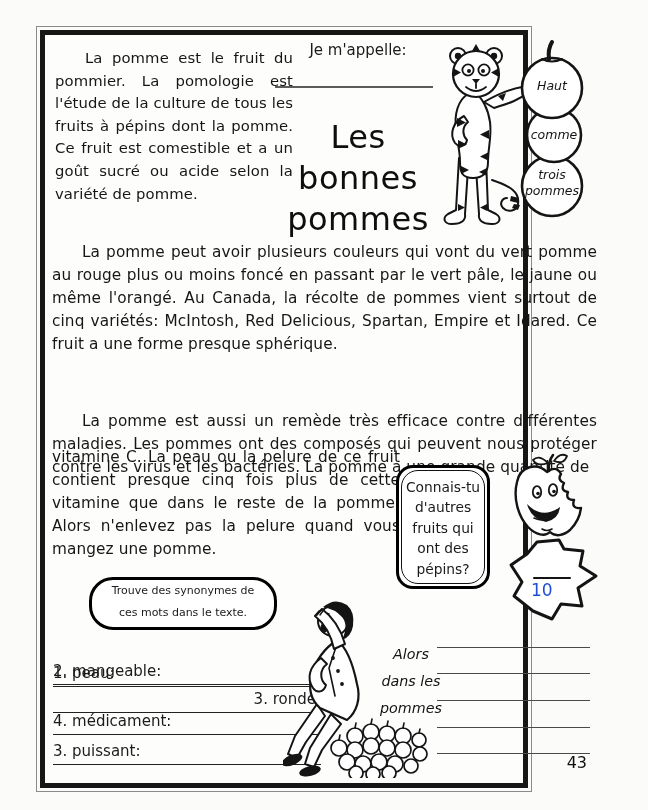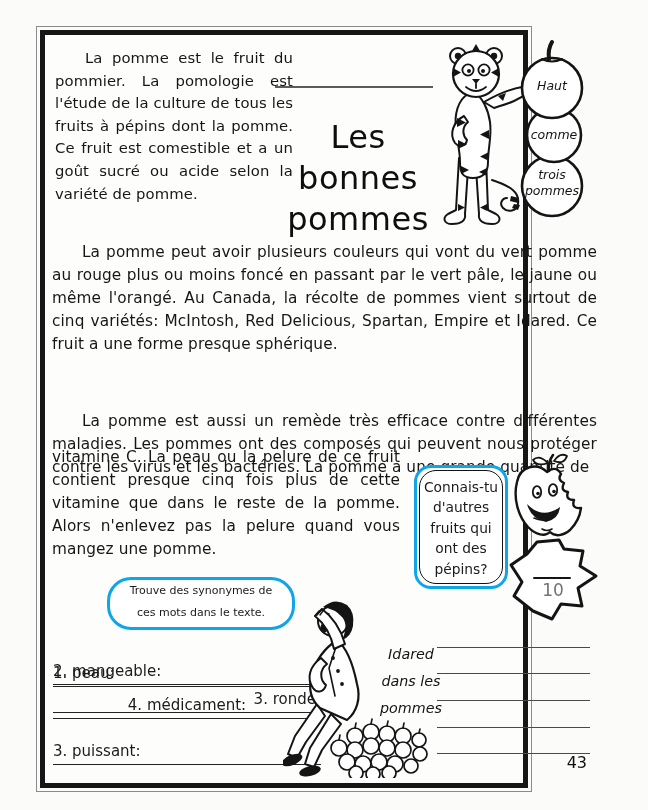--- a/index.html
+++ b/index.html
@@ -23,23 +23,22 @@
   .indent{text-indent:30px;}
   .p1{font-size:14.8px;line-height:22.6px;}
   .name-label{font-size:15px;text-align:center;}
   .name-line{border-top:2px solid #5c5c5c;height:0;}
   .title{
     font-size:32px;line-height:41px;text-align:center;color:#0e0e0e;
     letter-spacing:0.5px;
     margin-top:20px;
   }
   .bubble{
-    box-sizing:border-box;border:3px solid #0ea5e9;background:#fff;
+    box-sizing:border-box;border:3px solid #000000;background:#fff;
     position:absolute;
-    margin-left:18px;
   }
   .bubble .inner-line{
     position:absolute;inset:2px;border:1.4px solid #121212;
     border-radius:inherit;pointer-events:none;
   }
   .connais{border-radius:17px;}
   .connais-text{
     position:absolute;inset:0;padding-top:9px;text-align:center;
     font-size:13.8px;line-height:20.4px;
   }
@@ -58,35 +57,36 @@
   }
   .apple-label{
     position:absolute;text-align:center;font-size:12.5px;
     font-style:italic;line-height:15.5px;color:#141414;
   }
   .idiom-caption{
     font-size:14.3px;font-style:italic;line-height:27px;
     text-align:center;color:#141414;
   }
   .score-text{
-    position:absolute;text-align:center;font-size:17px;color:#737373;
+    position:absolute;text-align:left;font-size:17px;color:#1d4ed8;
   }
   .page-number{font-size:16px;text-align:right;color:#111;}
   svg{display:block;}
   .ink{stroke:#141414;fill:none;stroke-linecap:round;stroke-linejoin:round;}
   .ink-fill{stroke:#141414;fill:#fff;stroke-linecap:round;stroke-linejoin:round;}
   .solid{fill:#141414;stroke:none;}
 </style>
 </head>
 <body>
 
 <div class="abs frame">
 
   <div class="abs para p1 indent" style="left:10px;top:12px;width:238px;">La pomme est le fruit du pommier. La pomologie est l'étude de la culture de tous les fruits à pépins dont la pomme. Ce fruit est comestible et a un goût sucré ou acide selon la variété de pomme.</div>
 
+  <div class="abs name-label" style="left:228px;top:6px;width:170px;">Je m'appelle:</div>
   <div class="abs name-line" style="left:230px;top:51px;width:158px;"></div>
 
   <div class="abs title" style="left:232px;top:62px;width:162px;">
     <div>Les</div>
     <div>bonnes</div>
     <div>pommes</div>
   </div>
 
   <div class="abs" style="left:383px;top:3px;width:172px;height:198px;">
     <svg viewBox="0 0 172 198" width="172" height="198">
@@ -181,21 +181,21 @@
 
   <div class="abs syn-row" style="top:628px;">
     <span class="syn-label">1. peau:</span>
   </div>
   <div class="abs syn-row" style="top:626px;">
     <span class="syn-label">2. mangeable:</span>
   </div>
   <div class="abs syn-row" style="top:654px;text-align:right;">
     <span class="syn-label">3. ronde:</span>
   </div>
-  <div class="abs syn-row" style="top:660px;text-align:center;">
+  <div class="abs syn-row" style="top:676px;">
     <span class="syn-label">4. médicament:</span>
   </div>
   <div class="abs syn-row" style="top:706px;">
     <span class="syn-label">3. puissant:</span>
   </div>
 
   <div class="abs" style="left:238px;top:561px;width:152px;height:182px;">
     <svg viewBox="0 0 152 182" width="152" height="182">
 
       <path class="ink-fill" stroke-width="2" d="M34,108 L12,140 L5,158 L14,162 L23,146 L42,120 Z"></path>
@@ -241,21 +241,21 @@
           <circle cx="90" cy="178" r="7"></circle>
           <circle cx="106" cy="177" r="7"></circle>
       </g>
       <g class="ink" stroke-width="1.6">
         <path d="M72,132 l1,-5 M88,128 l1,-5 M104,130 l1,-5 M120,132 l1,-5 M56,144 l1,-5 M136,137 l1,-4"></path>
       </g>
     </svg>
   </div>
 
   <div class="abs idiom-caption" style="left:320px;top:606px;width:92px;">
-    <div>Idared</div>
+    <div>Alors</div>
     <div>dans les</div>
     <div>pommes</div>
   </div>
 
   <div class="abs ans-line" style="top:612px;"></div>
   <div class="abs ans-line" style="top:638px;"></div>
   <div class="abs ans-line" style="top:665px;"></div>
   <div class="abs ans-line" style="top:692px;"></div>
   <div class="abs ans-line" style="top:718px;"></div>
 

